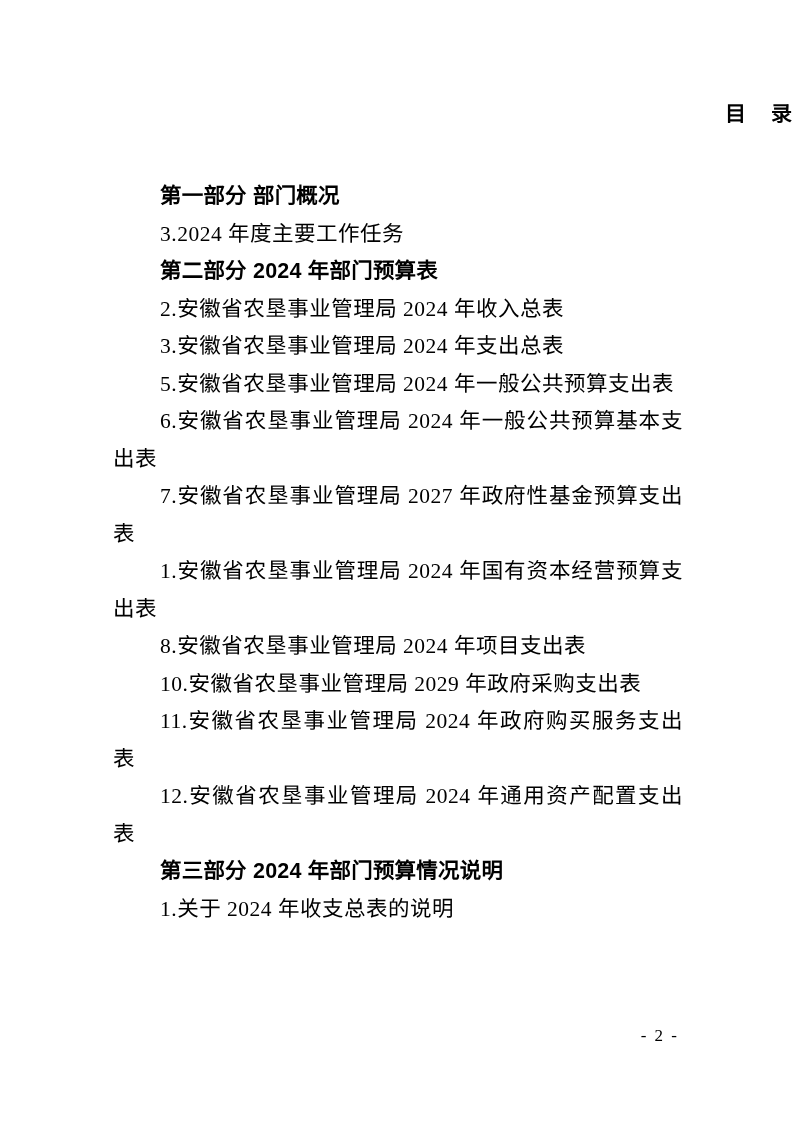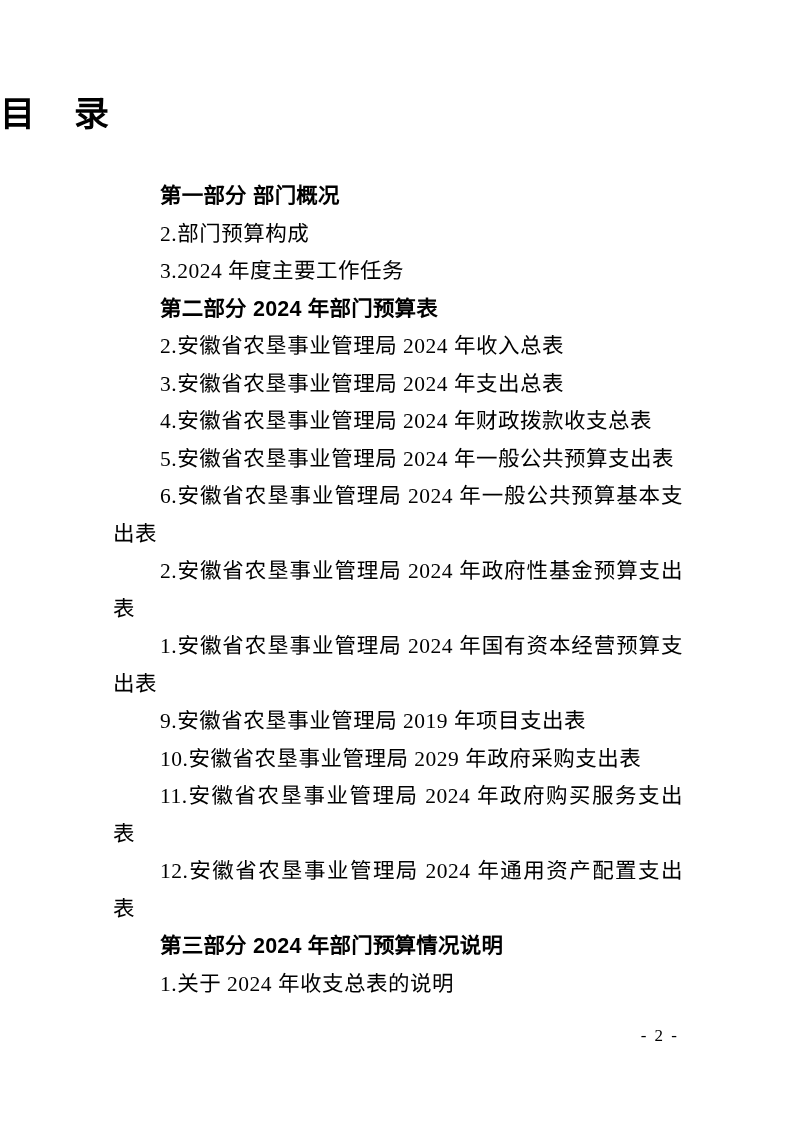--- a/index.html
+++ b/index.html
@@ -14,24 +14,24 @@
     background: #ffffff;
     overflow: hidden;
     color: #000000;
     font-family: "Liberation Serif", "DejaVu Serif", serif;
   }
   .doc-title {
     position: absolute;
     top: 92px;
     left: 0;
     width: 794px;
-    text-align: left;
+    text-align: right;
     font-family: "Liberation Sans", "DejaVu Sans", sans-serif;
     font-weight: bold;
-    font-size: 35px;
+    font-size: 21px;
     line-height: 44px;
     letter-spacing: 2px;
     white-space: pre;
   }
   .toc {
     position: absolute;
     top: 178px;
     left: 113px;
     width: 570px;
   }
@@ -67,42 +67,40 @@
 
 <div class="page">
 
   <div class="doc-title">目　录</div>
 
   <div class="toc">
 
     <p class="section-heading">第一部分 部门概况</p>
 
 
-    <p class="toc-item">2.部门预算构成</p>
 
     <p class="toc-item">3.2024 年度主要工作任务</p>
 
     <p class="section-heading">第二部分 2024 年部门预算表</p>
 
 
     <p class="toc-item">2.安徽省农垦事业管理局 2024 年收入总表</p>
 
     <p class="toc-item">3.安徽省农垦事业管理局 2024 年支出总表</p>
 
-    <p class="toc-item">4.安徽省农垦事业管理局 2024 年财政拨款收支总表</p>
 
     <p class="toc-item">5.安徽省农垦事业管理局 2024 年一般公共预算支出表</p>
 
     <p class="toc-item">6.安徽省农垦事业管理局 2024 年一般公共预算基本支出表</p>
 
-    <p class="toc-item">2.安徽省农垦事业管理局 2024 年政府性基金预算支出表</p>
+    <p class="toc-item">7.安徽省农垦事业管理局 2027 年政府性基金预算支出表</p>
 
     <p class="toc-item">1.安徽省农垦事业管理局 2024 年国有资本经营预算支出表</p>
 
-    <p class="toc-item">9.安徽省农垦事业管理局 2019 年项目支出表</p>
+    <p class="toc-item">8.安徽省农垦事业管理局 2024 年项目支出表</p>
 
     <p class="toc-item">10.安徽省农垦事业管理局 2029 年政府采购支出表</p>
 
     <p class="toc-item">11.安徽省农垦事业管理局 2024 年政府购买服务支出表</p>
 
     <p class="toc-item">12.安徽省农垦事业管理局 2024 年通用资产配置支出表</p>
 
     <p class="section-heading">第三部分 2024 年部门预算情况说明</p>
 
     <p class="toc-item">1.关于 2024 年收支总表的说明</p>

